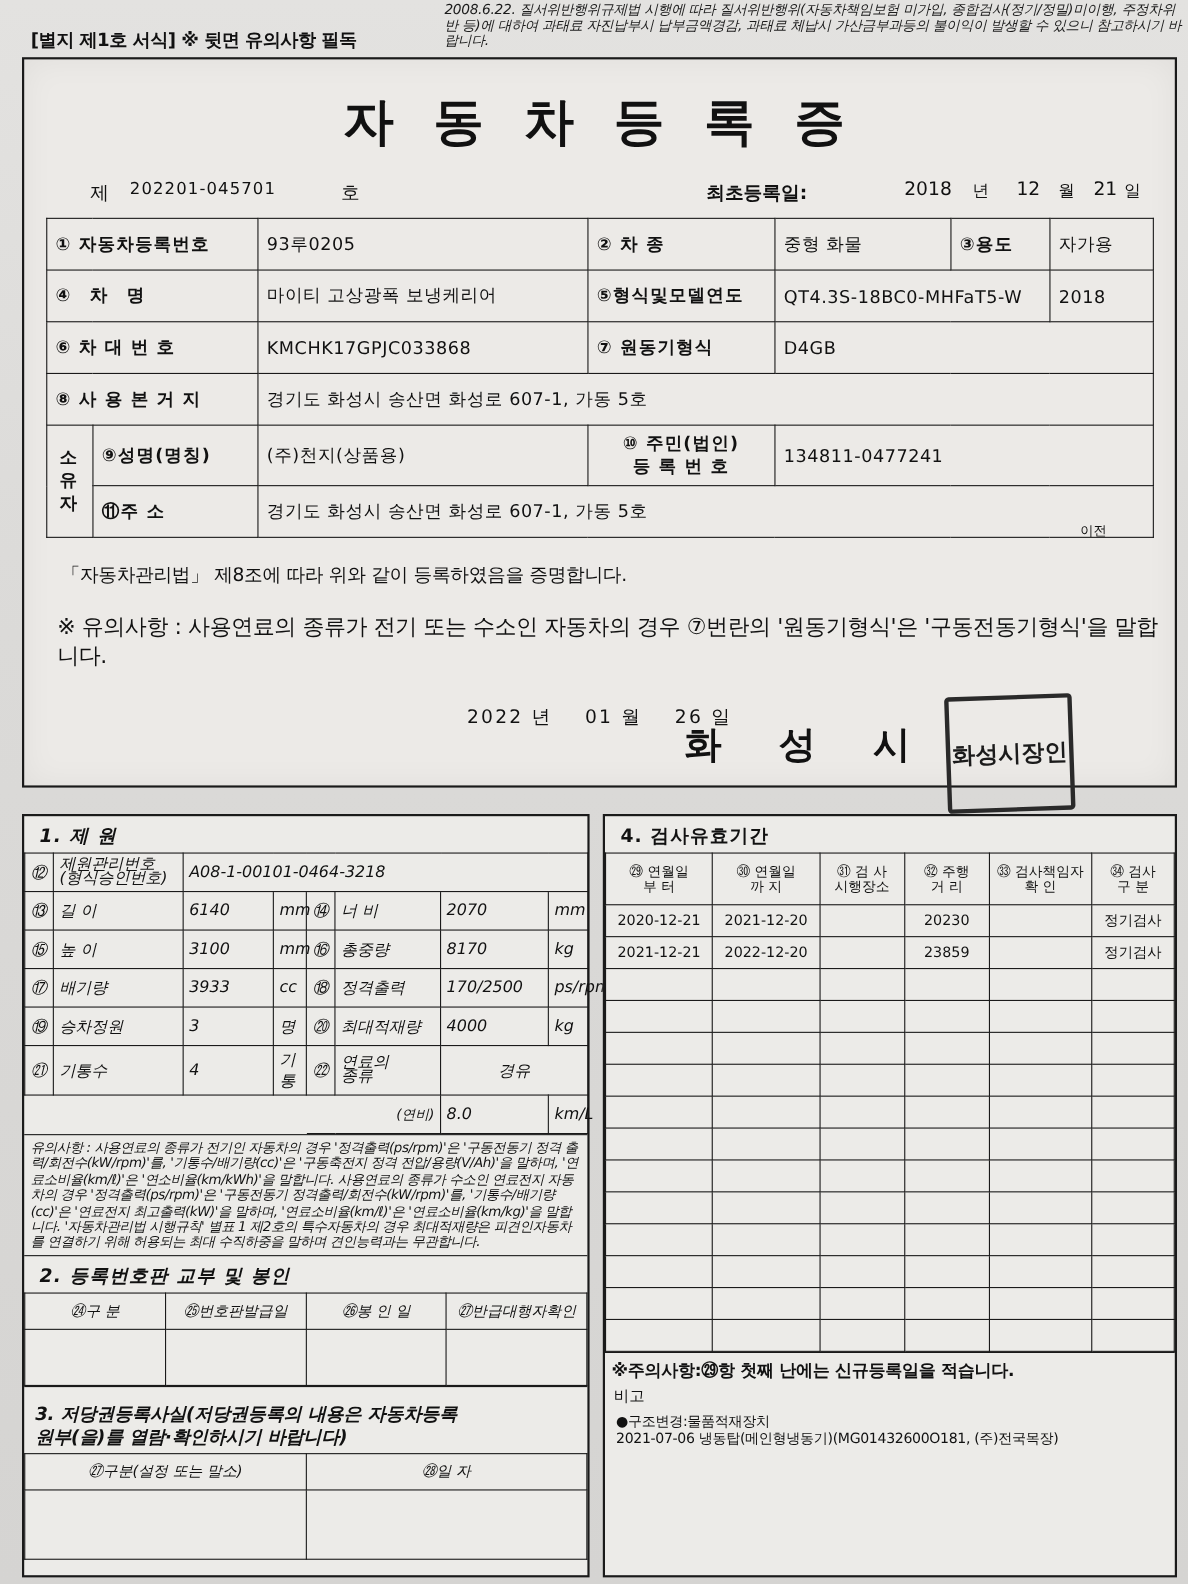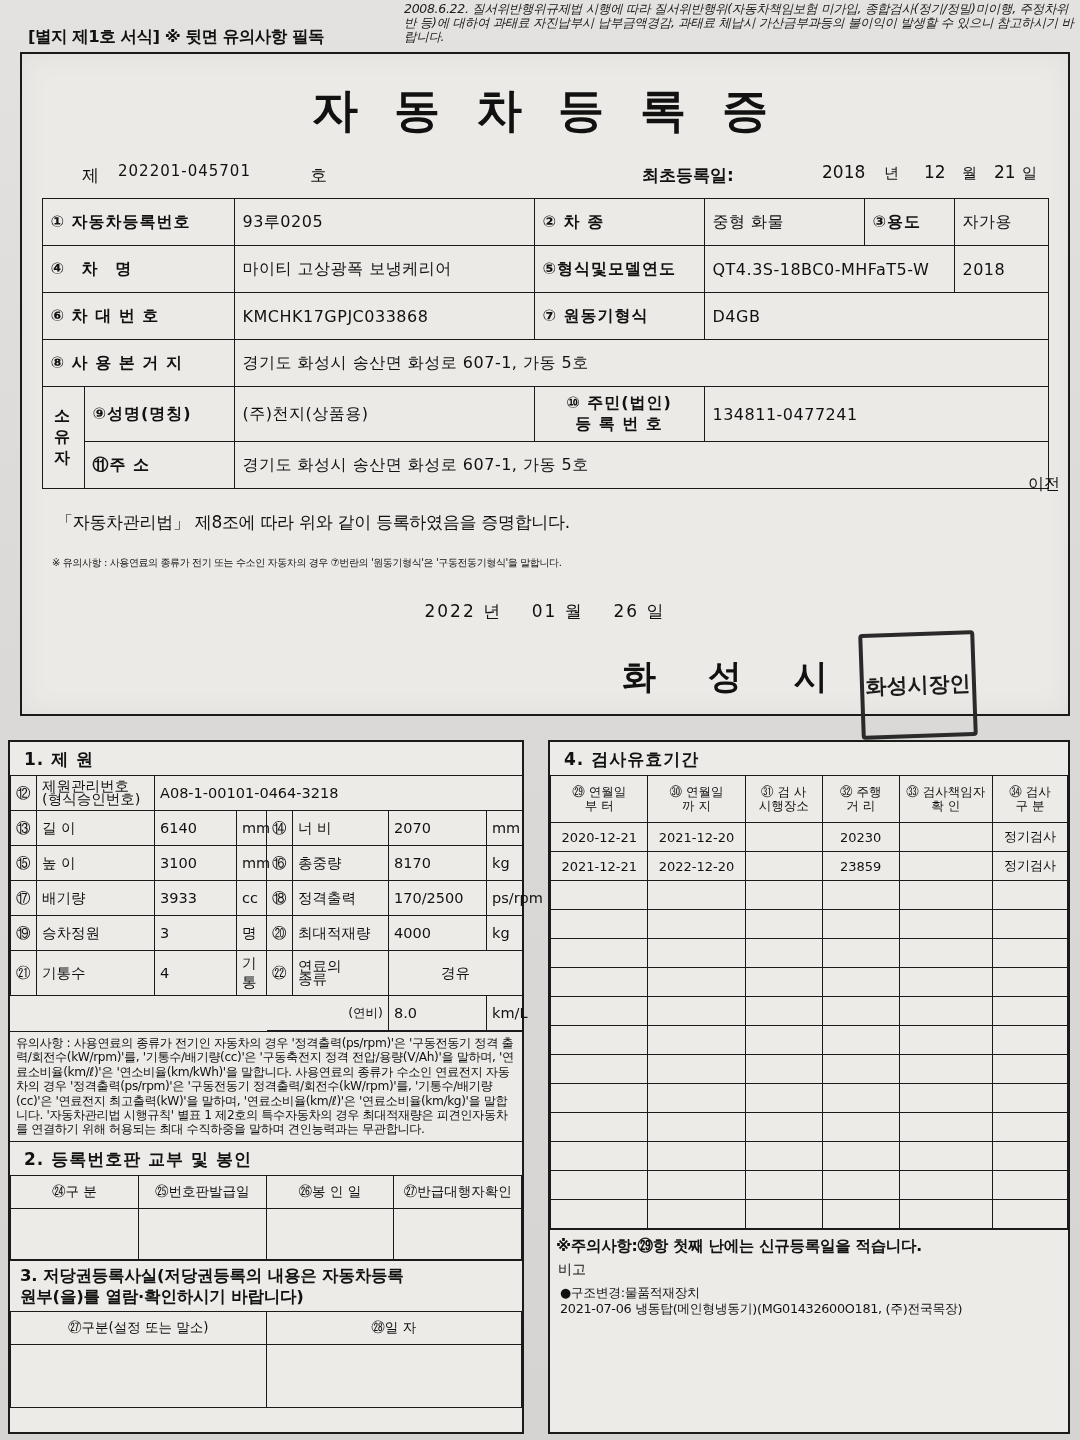--- a/index.html
+++ b/index.html
@@ -61,58 +61,58 @@
   td.lbl{font-weight:bold;letter-spacing:1px;}
   td.lbl-sp{font-weight:bold;letter-spacing:6px;}
   td.val{letter-spacing:0.5px;}
   .small{font-size:13.5px;}
   .owner-cell{font-weight:bold;text-align:center;letter-spacing:2px;}
 
   .statement{
     font-size:17px;font-weight:normal;margin:22px 0 0 34px;letter-spacing:-0.3px;
   }
   .note2{
-    font-size:10px;margin:22px 0 0 30px;letter-spacing:-0.4px;
+    font-size:20px;margin:22px 0 0 30px;letter-spacing:-0.4px;
   }
   .issuedate{
     text-align:center;font-size:17px;margin-top:30px;letter-spacing:2px;
   }
   .issuer{
     position:absolute;left:600px;top:600px;font-size:34px;font-weight:bold;letter-spacing:20px;
     font-family:"DejaVu Serif","Liberation Serif",serif;
   }
   .stamp{
     position:absolute;left:838px;top:578px;width:108px;height:98px;
     border:4px solid #2a2a2a;border-radius:4px;
     display:flex;align-items:center;justify-content:center;
     font-size:21px;font-weight:bold;line-height:22px;text-align:center;
     color:#1b1b1b;transform:rotate(-2deg);
   }
-  .transfer{position:absolute;left:1006px;top:420px;font-size:16px;}
+  .transfer{position:absolute;left:960px;top:420px;font-size:12px;}
 
   
   .panel{
     position:absolute;border:2px solid #1a1a1a;background:#ecebe8;
   }
-  .panel-left{left:8px;top:740px;width:512px;height:690px;}
+  .panel-left{left:20px;top:740px;width:512px;height:690px;font-style:italic;}
   .panel-right{left:548px;top:740px;width:518px;height:690px;}
   .sec-title{font-size:17px;font-weight:bold;padding:6px 0 4px 14px;letter-spacing:1px;}
   table.spec{border-collapse:collapse;width:100%;table-layout:fixed;}
   table.spec td{border:1.3px solid #1a1a1a;font-size:14.5px;padding:3px 5px;height:28px;}
   .unit{font-size:12.5px;}
   .numr{text-align:left;padding-right:4px;}
   .notes{
     font-size:12.2px;line-height:14.4px;padding:4px 6px;letter-spacing:-0.4px;
     border-top:1.5px solid #1a1a1a;border-bottom:1.5px solid #1a1a1a;
   }
   table.plate{border-collapse:collapse;width:100%;table-layout:fixed;}
   table.plate td{border:1.3px solid #1a1a1a;font-size:13.5px;text-align:center;height:30px;}
   table.plate td.body{height:48px;}
   .sec3{
-    font-size:16.5px;font-weight:bold;line-height:21px;padding:4px 8px 4px 10px;letter-spacing:-0.2px;
+    font-size:16.5px;font-weight:bold;line-height:21px;padding:14px 8px 4px 10px;letter-spacing:-0.2px;
     border-top:1.5px solid #1a1a1a;
   }
   table.mort{border-collapse:collapse;width:100%;table-layout:fixed;}
   table.mort td{border:1.3px solid #1a1a1a;font-size:13.5px;text-align:center;height:30px;}
   table.mort td.body{height:60px;}
 
   
   table.insp{border-collapse:collapse;width:100%;table-layout:fixed;}
   table.insp td{border:1.3px solid #1a1a1a;font-size:13px;text-align:center;height:26px;padding:1px 2px;}
   table.insp td.hd{height:44px;font-size:12.5px;line-height:14px;}

